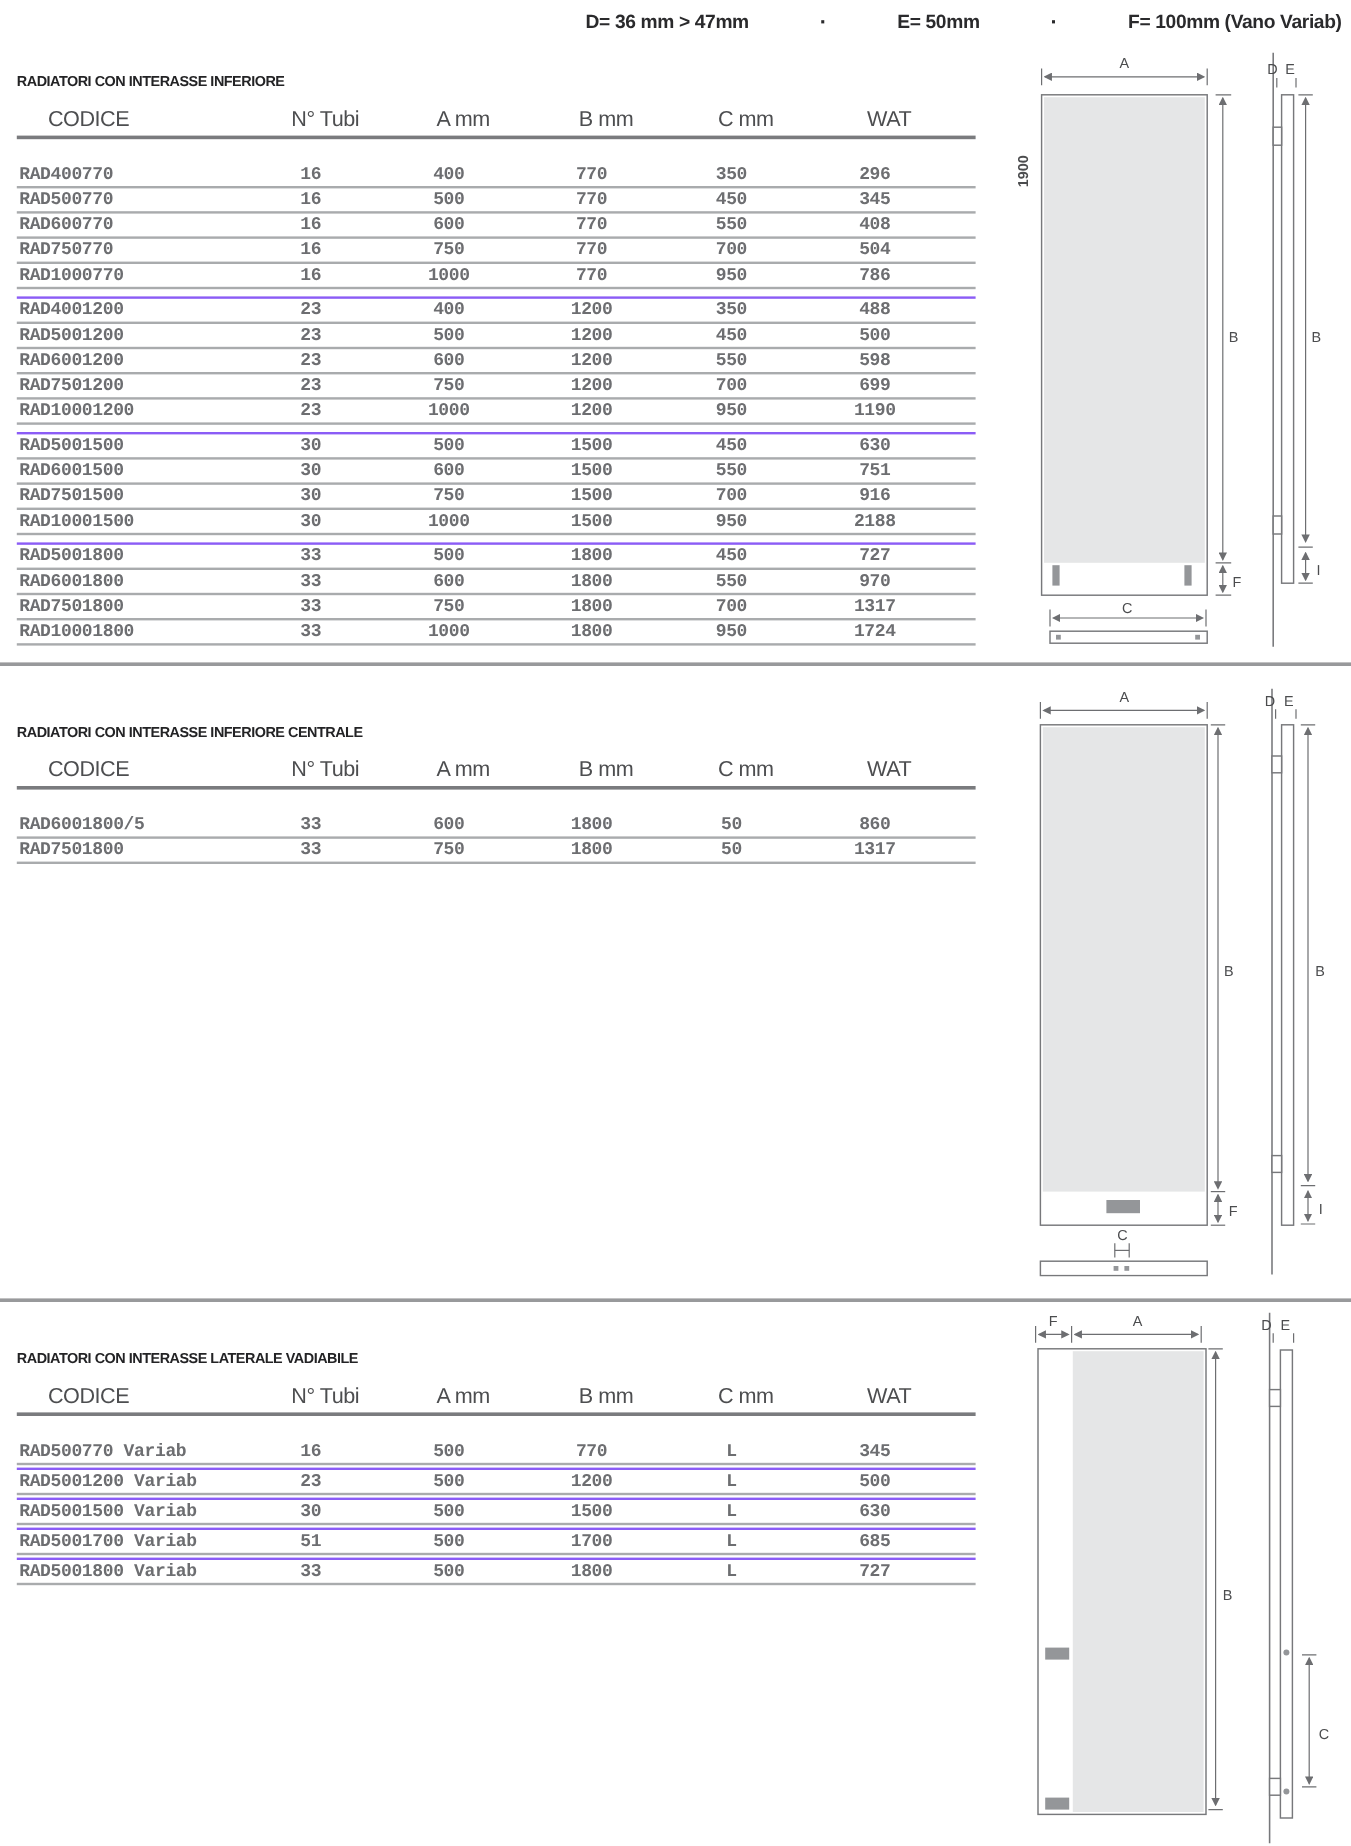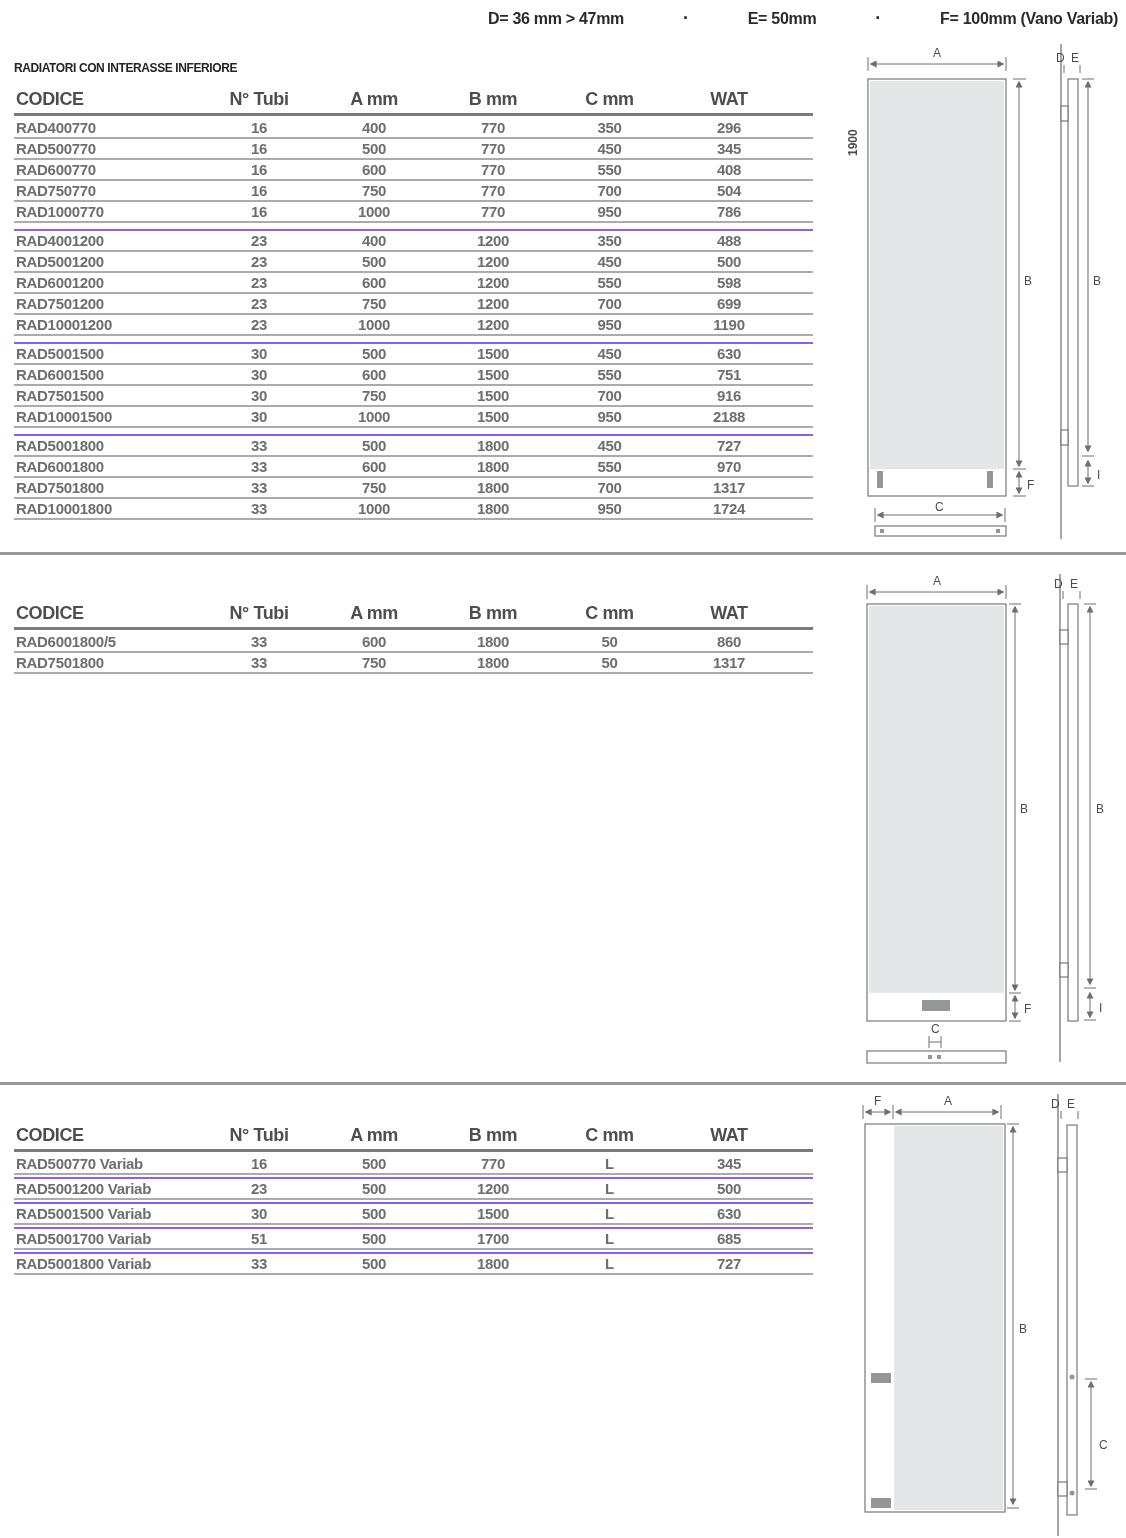--- a/index.html
+++ b/index.html
@@ -17,25 +17,26 @@
   .sec{position:absolute;left:14px;width:799px;}
   .sec h2{
     margin:0 0 8px 0;font-size:12px;line-height:20px;font-weight:800;color:#232325;
     letter-spacing:-0.4px;
   }
   .thead{
     display:grid;grid-template-columns:190px 110px 120px 118px 115px 124px;
     border-bottom:3px solid #7a7b7e;padding:2px 0 3px 0;
   }
   .thead span{
-    font-size:18px;line-height:22px;font-weight:700;color:#4d4e50;text-align:center;
+    font-size:18px;line-height:22px;font-weight:400;color:#4d4e50;text-align:center;
     letter-spacing:-0.4px;
+    margin-left:24px;
   }
   .thead .c0{text-align:left;padding-left:2px;}
-  .tbody{margin-top:2px;}
+  .tbody{margin-top:20px;font-family:Liberation Mono, monospace;}
   .rowgroup{border-top:0;}
   .rowgroup + .rowgroup{margin-top:6px;border-top:2px solid #8b5cf6;}
   .sec.tight .rowgroup + .rowgroup{margin-top:2px;}
   .trow{
     display:grid;grid-template-columns:190px 110px 120px 118px 115px 124px;
     border-bottom:2px solid #a9abad;height:19px;
   }
   .tcell{
     font-size:15px;line-height:19px;font-weight:700;color:#6d6e71;text-align:center;
     letter-spacing:-0.3px;white-space:nowrap;
@@ -226,20 +227,21 @@
           <div class="tcell c4">950</div>
           <div class="tcell c5">1724</div>
         </div>
       </div>
     </div>
 </section>
 
 <div class="divider" style="top:552px"></div>
 
 <section class="sec" style="top:600px">
+  <h2>RADIATORI CON INTERASSE INFERIORE CENTRALE</h2>
   <div class="thead">
     <span class="c0">CODICE</span>
     <span>N° Tubi</span>
     <span>A mm</span>
     <span>B mm</span>
     <span>C mm</span>
     <span>WAT</span>
   </div>
   <div class="tbody">
       <div class="rowgroup">
@@ -259,20 +261,21 @@
           <div class="tcell c4">50</div>
           <div class="tcell c5">1317</div>
         </div>
       </div>
     </div>
 </section>
 
 <div class="divider" style="top:1082px"></div>
 
 <section class="sec tight" style="top:1122px">
+  <h2>RADIATORI CON INTERASSE LATERALE VADIABILE</h2>
   <div class="thead">
     <span class="c0">CODICE</span>
     <span>N° Tubi</span>
     <span>A mm</span>
     <span>B mm</span>
     <span>C mm</span>
     <span>WAT</span>
   </div>
   <div class="tbody">
       <div class="rowgroup">

